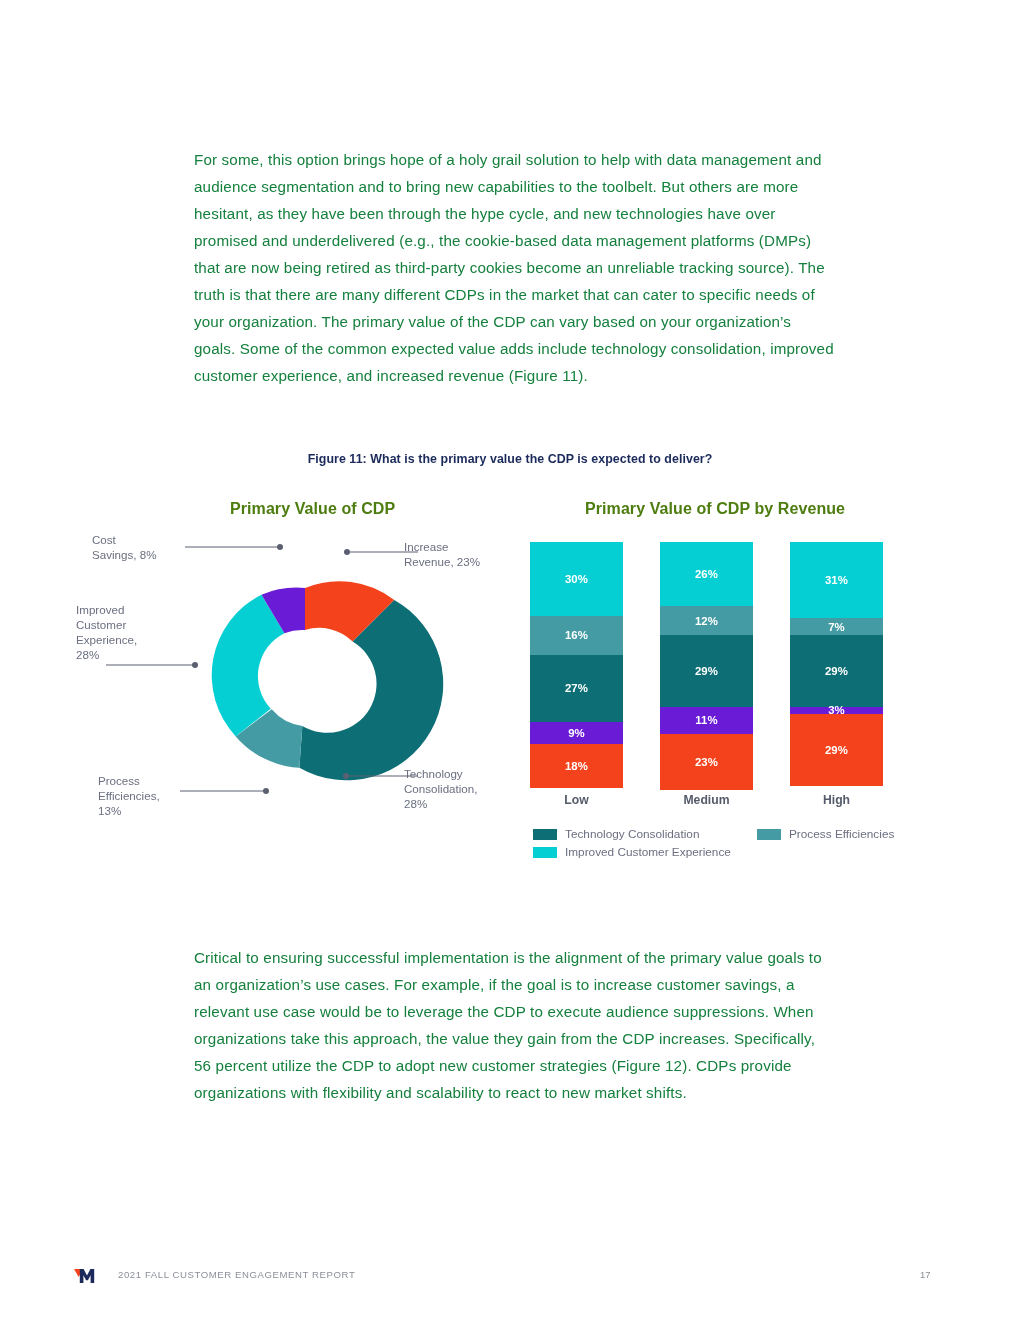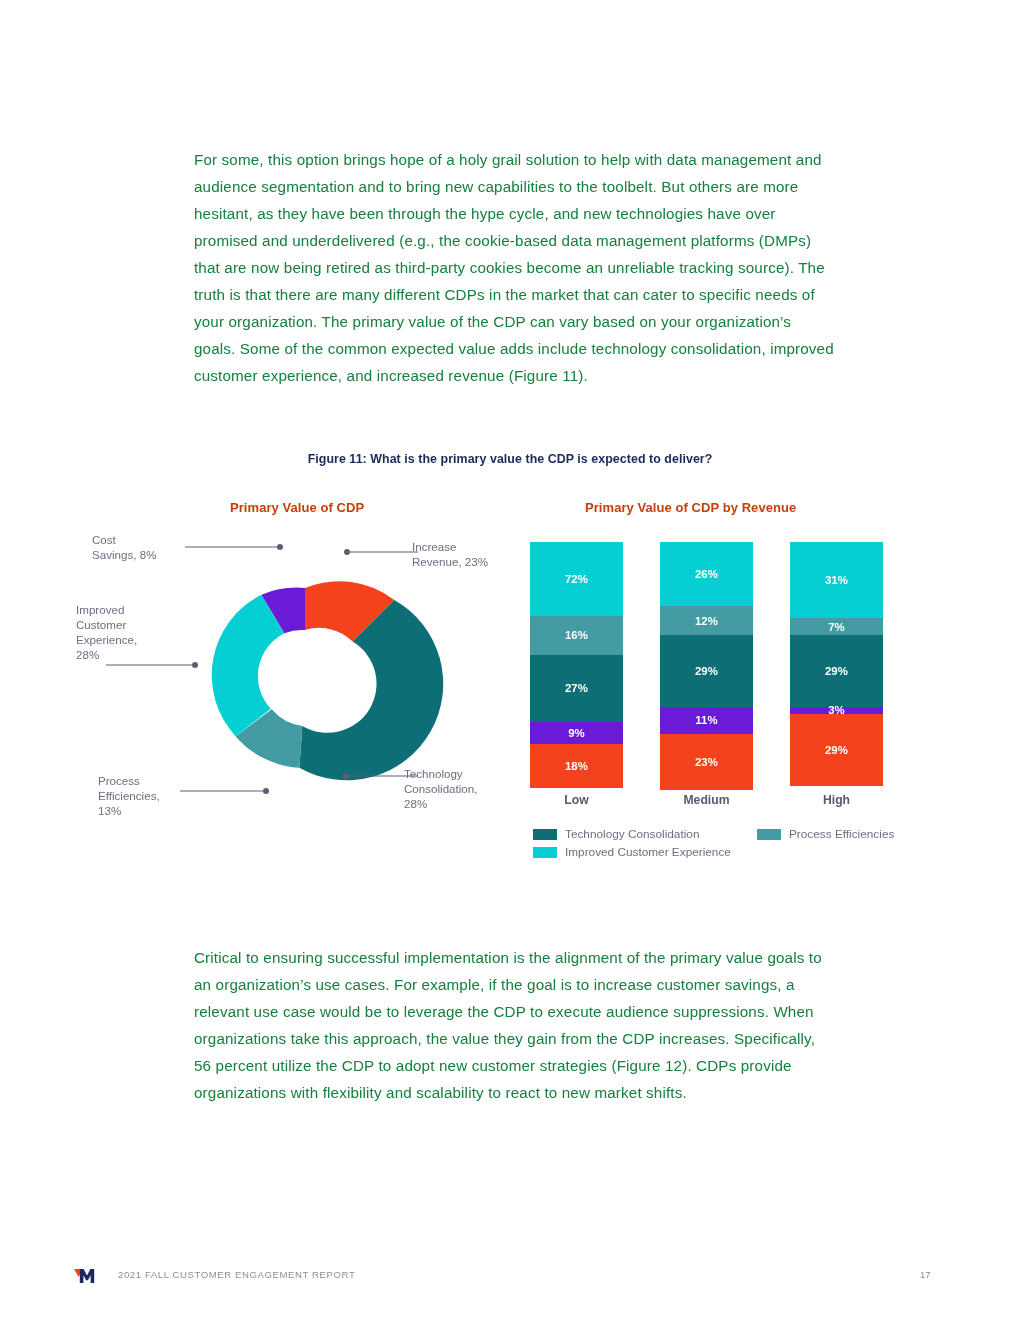--- a/index.html
+++ b/index.html
@@ -37,23 +37,23 @@
     width: 1020px;
     text-align: center;
     font-size: 12.4px;
     font-weight: bold;
     color: #1b2a5b;
     letter-spacing: 0.005em;
   }
 
   .chart-heading {
     position: absolute;
-    font-size: 13px;
+    font-size: 16px;
     font-weight: bold;
-    color: #c2410c;
+    color: #4d7c0f;
     letter-spacing: 0.005em;
     white-space: nowrap;
   }
   #donut-heading { top: 500px; left: 230px; }
   #bars-heading  { top: 500px; left: 585px; }
 
   
   #donut-wrap {
     position: absolute;
     left: 70px;
@@ -217,32 +217,32 @@
 
   <div class="donut-label" style="left:6px; top:74px;">Improved
 Customer
 Experience,
 28%</div>
 
   <div class="donut-label" style="left:28px; top:245px;">Process
 Efficiencies,
 13%</div>
 
-  <div class="donut-label" style="left:334px; top:11px;margin-left:8px;">Increase
+  <div class="donut-label" style="left:334px; top:11px;">Increase
 Revenue, 23%</div>
 
   <div class="donut-label" style="left:334px; top:238px;">Technology
 Consolidation,
 28%</div>
 </div>
 
 <div id="bars-wrap">
   <div class="bar-col c0">
       <div class="bar-seg" style="height: 73.8px; background: rgb(6, 207, 212);">
-        <span>72%</span>
+        <span>30%</span>
       </div>
       <div class="bar-seg" style="height: 39.36px; background: rgb(69, 155, 163);">
         <span>16%</span>
       </div>
       <div class="bar-seg" style="height: 66.42px; background: rgb(13, 110, 117);">
         <span>27%</span>
       </div>
       <div class="bar-seg" style="height: 22.14px; background: rgb(106, 27, 214);">
         <span>9%</span>
       </div>

